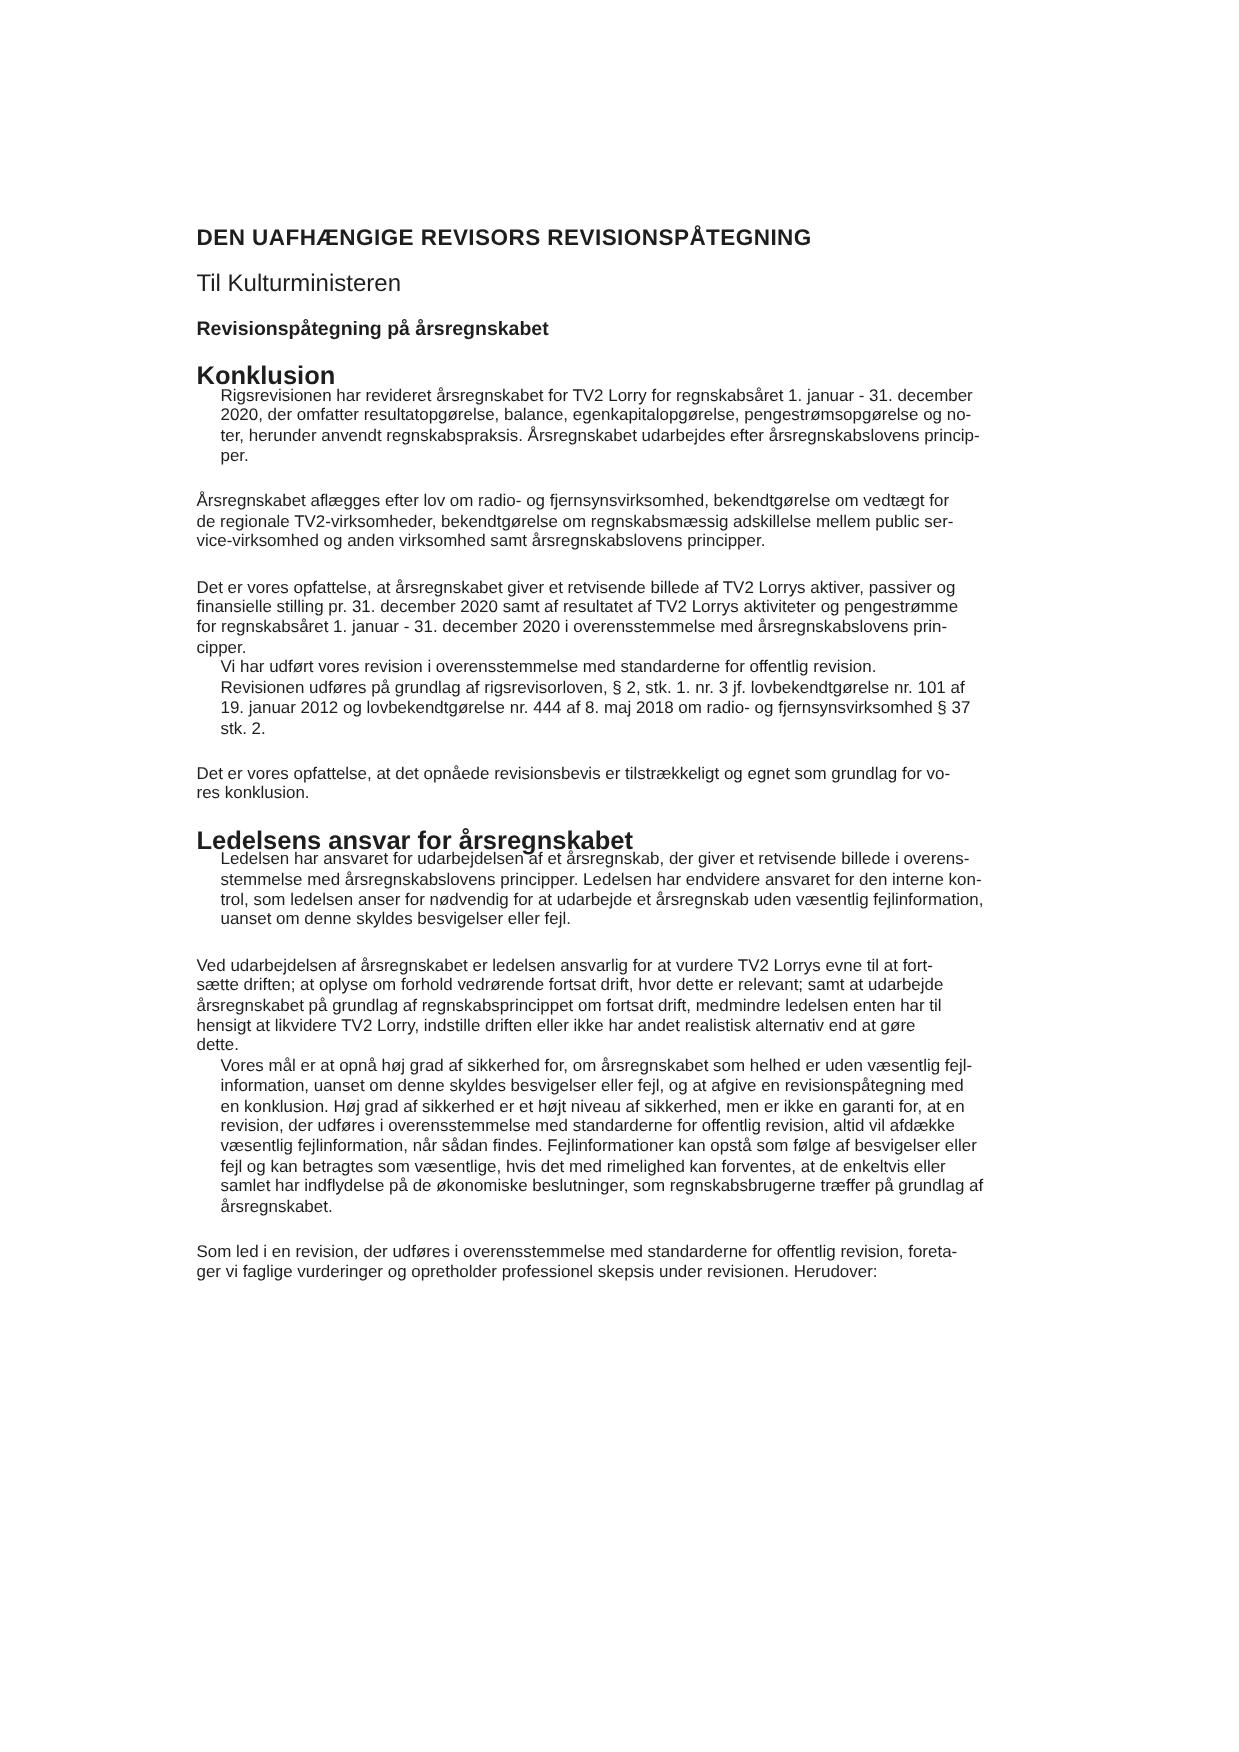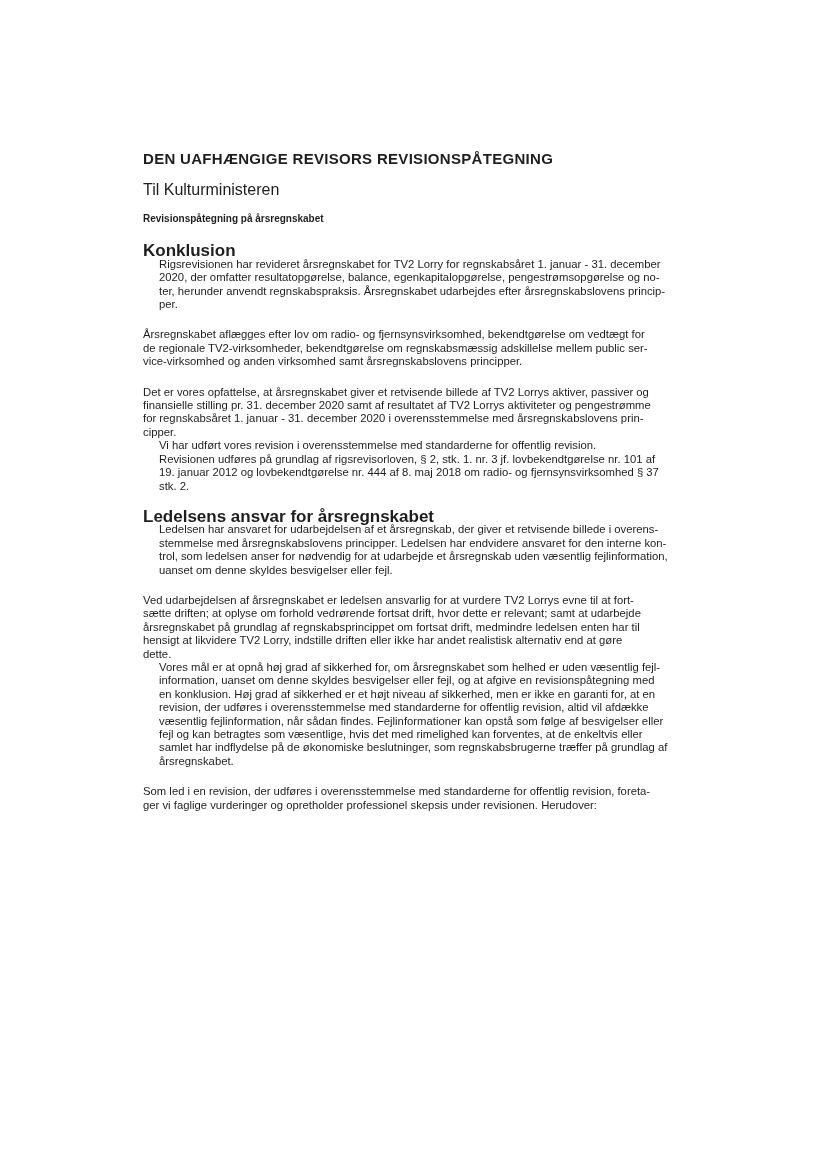--- a/index.html
+++ b/index.html
@@ -7,40 +7,40 @@
     position: relative;
     width: 826px;
     height: 1168px;
     background: #ffffff;
     overflow: hidden;
     font-family: "Liberation Sans", sans-serif;
     color: #1e1e1e;
   }
   .content {
     position: absolute;
-    left: 143px;
+    left: 131px;
     top: 149px;
     width: 549px;
   }
   .doc-title {
     margin: 0;
     font-size: 15px;
     line-height: 19px;
     font-weight: bold;
     letter-spacing: 0.3px;
     white-space: nowrap;
   }
   .recipient {
     margin: 15px 0 0 0;
     font-size: 16px;
     line-height: 13.4px;
   }
   .doc-subtitle {
     margin: 15px 0 0 0;
-    font-size: 10px;
+    font-size: 13px;
     line-height: 16px;
     font-weight: bold;
   }
   .section-heading {
     margin: 17px 0 0 0;
     font-size: 17px;
     line-height: 13.4px;
     font-weight: bold;
   }
   .para {
@@ -79,20 +79,22 @@
 finansielle stilling pr. 31. december 2020 samt af resultatet af TV2 Lorrys aktiviteter og pengestrømme
 for regnskabsåret 1. januar - 31. december 2020 i overensstemmelse med årsregnskabslovens prin-
 cipper.</p>
     </div>
 
     <div class="section">
       <p class="para first">Vi har udført vores revision i overensstemmelse med standarderne for offentlig revision.
 Revisionen udføres på grundlag af rigsrevisorloven, § 2, stk. 1. nr. 3 jf. lovbekendtgørelse nr. 101 af
 19. januar 2012 og lovbekendtgørelse nr. 444 af 8. maj 2018 om radio- og fjernsynsvirksomhed § 37
 stk. 2.</p>
+      <p class="para">Det er vores opfattelse, at det opnåede revisionsbevis er tilstrækkeligt og egnet som grundlag for vo-
+res konklusion.</p>
     </div>
 
     <div class="section">
       <h3 class="section-heading">Ledelsens ansvar for årsregnskabet</h3>
       <p class="para first">Ledelsen har ansvaret for udarbejdelsen af et årsregnskab, der giver et retvisende billede i overens-
 stemmelse med årsregnskabslovens principper. Ledelsen har endvidere ansvaret for den interne kon-
 trol, som ledelsen anser for nødvendig for at udarbejde et årsregnskab uden væsentlig fejlinformation,
 uanset om denne skyldes besvigelser eller fejl.</p>
       <p class="para">Ved udarbejdelsen af årsregnskabet er ledelsen ansvarlig for at vurdere TV2 Lorrys evne til at fort-
 sætte driften; at oplyse om forhold vedrørende fortsat drift, hvor dette er relevant; samt at udarbejde

